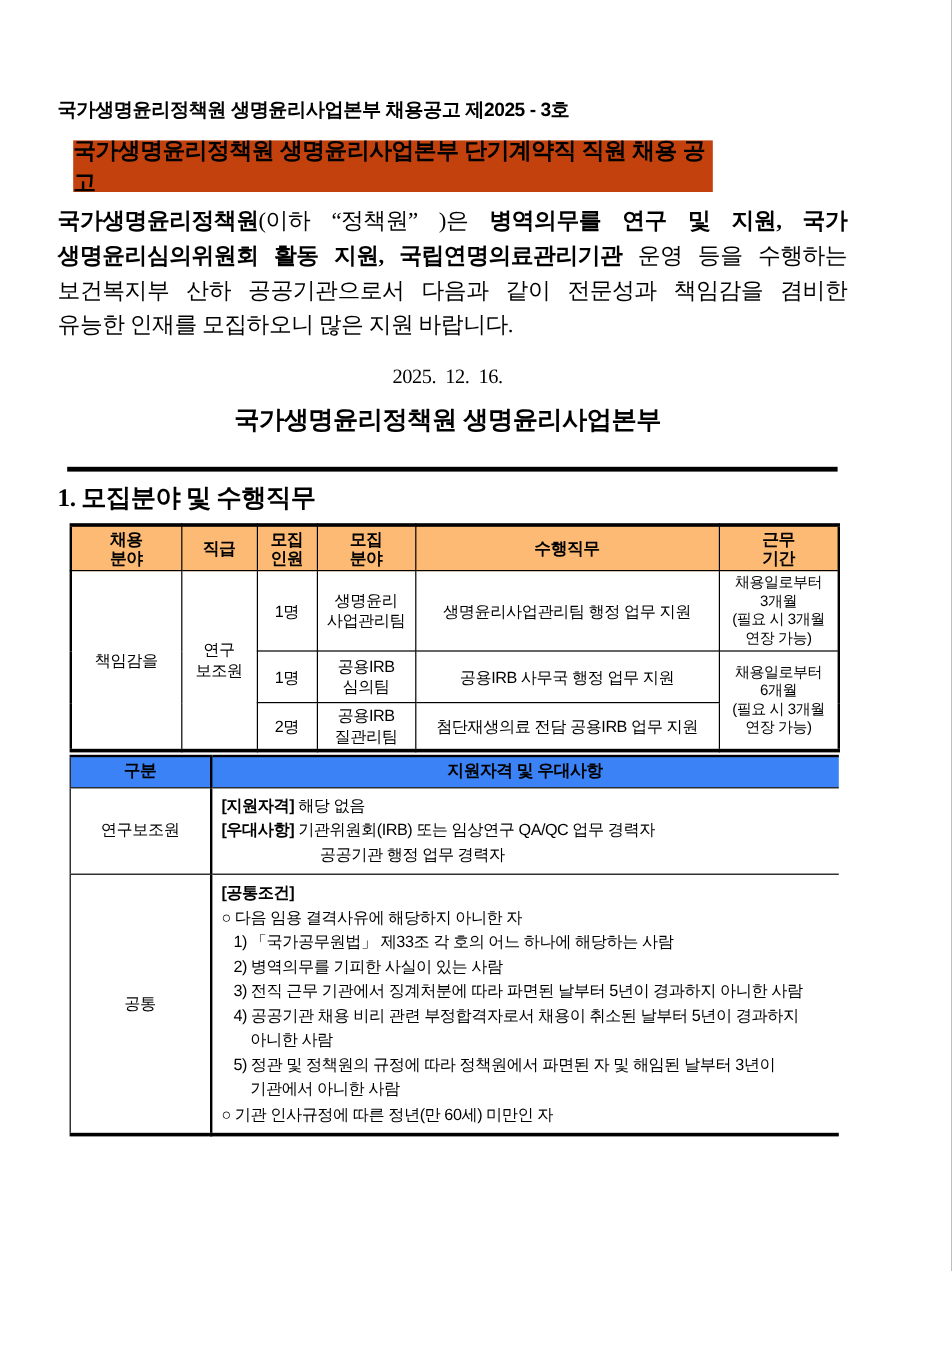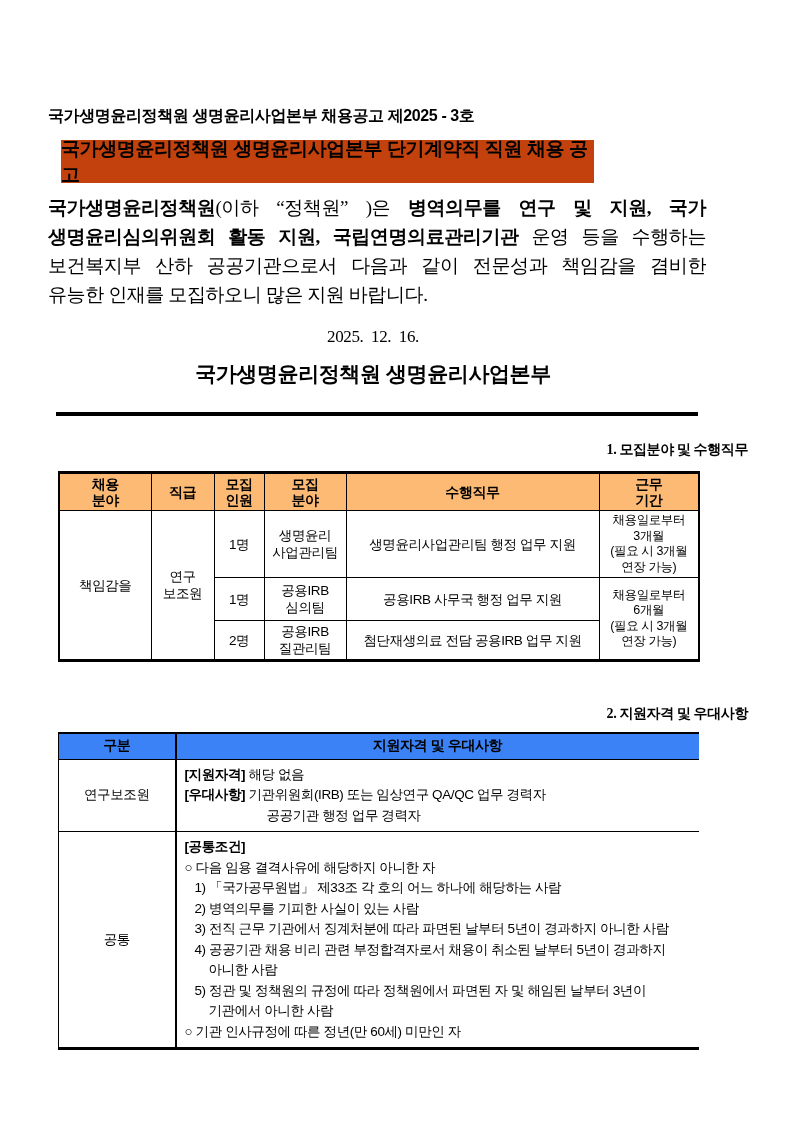--- a/index.html
+++ b/index.html
@@ -1,21 +1,21 @@
 <!DOCTYPE html>
 <html lang="ko"><head>
 <meta charset="utf-8">
 <style>
   html,body{margin:0;padding:0;background:#888;}
   .page{
     position:relative;width:793px;height:1122px;margin:0 auto;background:#ffffff;
     font-family:"Liberation Sans",sans-serif;color:#000;overflow:hidden;
     letter-spacing:-0.4px;
   }
-  .inner{padding:106px 45px 0 48px;}
+  .inner{padding:83px 45px 0 48px;}
 
   .doc-no{font-weight:bold;font-size:16px;line-height:20px;}
 
   .banner{
     margin:14px 0 0 13px;width:533px;height:43px;background:#c2410c;
     display:flex;align-items:center;justify-content:center;
     font-weight:bold;font-size:19px;
   }
 
   .intro{
@@ -31,22 +31,22 @@
     font-family:"Liberation Serif",serif;font-size:17px;line-height:18px;
   }
   .org{
     margin-top:16px;width:650px;text-align:center;
     font-weight:bold;font-size:21px;line-height:24px;
   }
 
   .rule{margin:26px 0 0 8px;width:642px;height:4px;background:#000;border:none;}
 
   .sec-h{
-    margin:18px 0 0 0;font-family:"Liberation Serif",serif;
-    font-weight:bold;font-size:14px;line-height:32px;text-align:right;
+    margin:6px 0 0 0;font-family:"Liberation Serif",serif;
+    font-weight:bold;font-size:21px;line-height:32px;
   }
   .sec-h.second{margin-top:36px;}
 
   table{border-collapse:collapse;table-layout:fixed;margin:5px 0 0 10px;width:640px;}
   th,td{box-sizing:border-box;}
 
   
   .t1{border:2px solid #000;border-top-width:3px;border-bottom-width:3px;font-size:13.5px;}
   .t1 th,.t1 td{
     border:1px solid #000;text-align:center;vertical-align:middle;
@@ -145,21 +145,20 @@
         </tr>
         <tr class="r3">
           <td>2명</td>
           <td>공용IRB
 질관리팀</td>
           <td>첨단재생의료 전담 공용IRB 업무 지원</td>
         </tr>
       </tbody>
     </table>
 
-    <div class="sec-h second">2. 지원자격 및 우대사항</div>
 
     <table class="t2">
       <colgroup>
         <col style="width:117px">
           <col style="width:523px">
       </colgroup>
       <thead>
         <tr>
           <th class="gubun">구분</th>
           <th>지원자격 및 우대사항</th>

